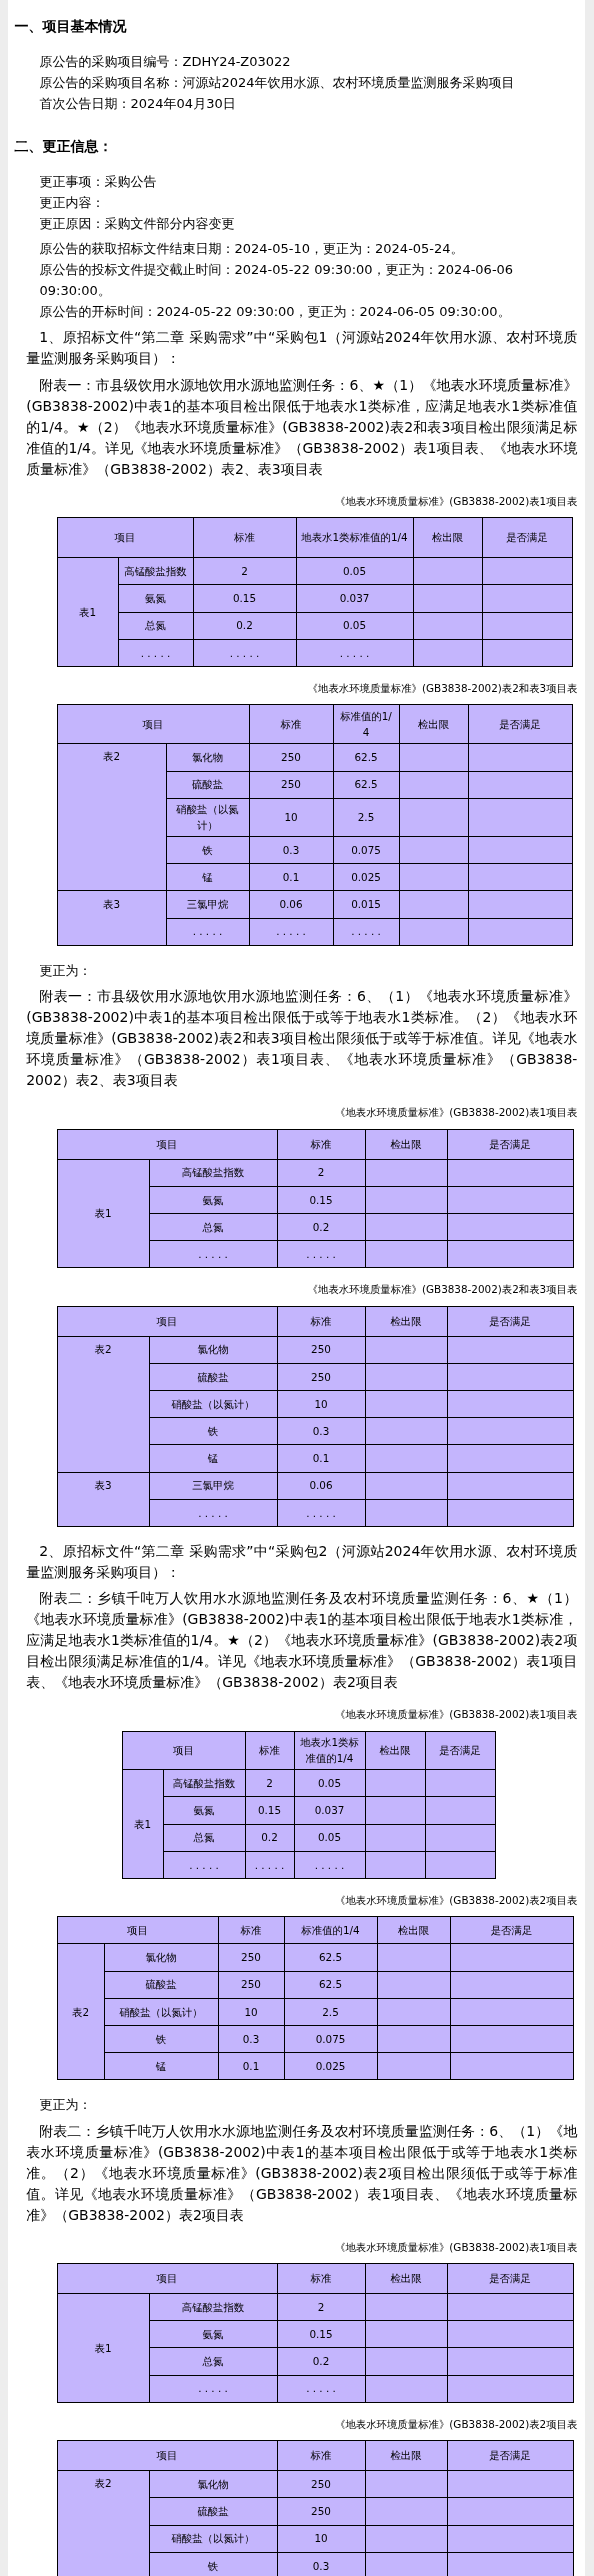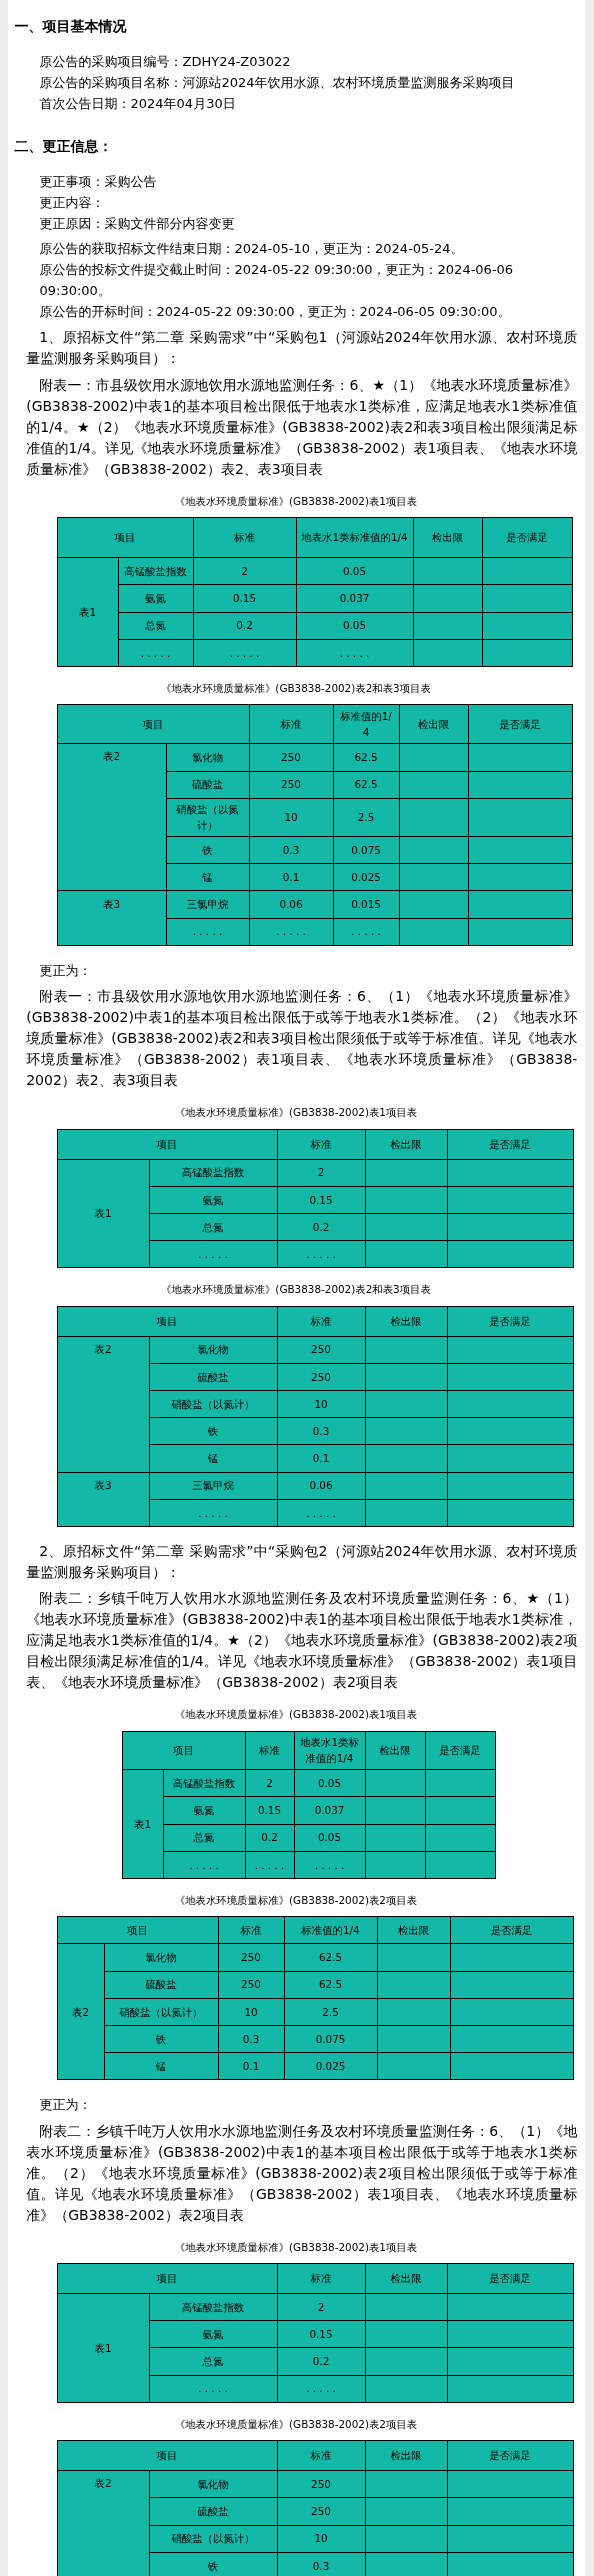--- a/index.html
+++ b/index.html
@@ -9,22 +9,22 @@
   .edge.left{left:0;width:8.3px;}
   .edge.right{right:0;width:9px;}
   .content{position:relative;padding:7px 16.6px 41px 14.5px;}
   h2.sec{font-size:14px;font-weight:bold;margin:23.5px 0 16.6px 0;line-height:16.6px;}
   h2.sec.first{margin-top:11px;}
   .line{margin-left:25px;line-height:21px;font-size:13px;}
   .numitem{margin-left:12.4px;line-height:21px;font-size:10.4px;}
   .flush{margin-left:11.7px;line-height:21px;font-size:10.4px;}
   .para{margin:5.5px 0 5.5px 11.7px;text-indent:13px;line-height:21px;font-size:14px;text-align:justify;}
   .gap-top{margin-top:4.1px;}
-  .tbl-title{text-align:center;font-size:10.4px;line-height:15px;margin:14px 0 8.3px 0;}
-  table.doc{border-collapse:collapse;table-layout:fixed;background:#14b8a6;margin-bottom:14px;}
+  .tbl-title{text-align:right;font-size:10.4px;line-height:15px;margin:14px 0 8.3px 0;}
+  table.doc{border-collapse:collapse;table-layout:fixed;background:#c4b5fd;margin-bottom:14px;}
   table.doc td,table.doc th{border:0.7px solid #000;font-size:10.4px;font-weight:normal;
         text-align:center;vertical-align:middle;padding:2.1px 3.5px;height:22px;line-height:16.6px;
         overflow:hidden;word-break:break-all;}
   table.doc td.va-top{vertical-align:top;padding-top:4.1px;}
 </style>
 </head>
 <body>
 
 <div class="page">
   <div class="edge left"></div>

